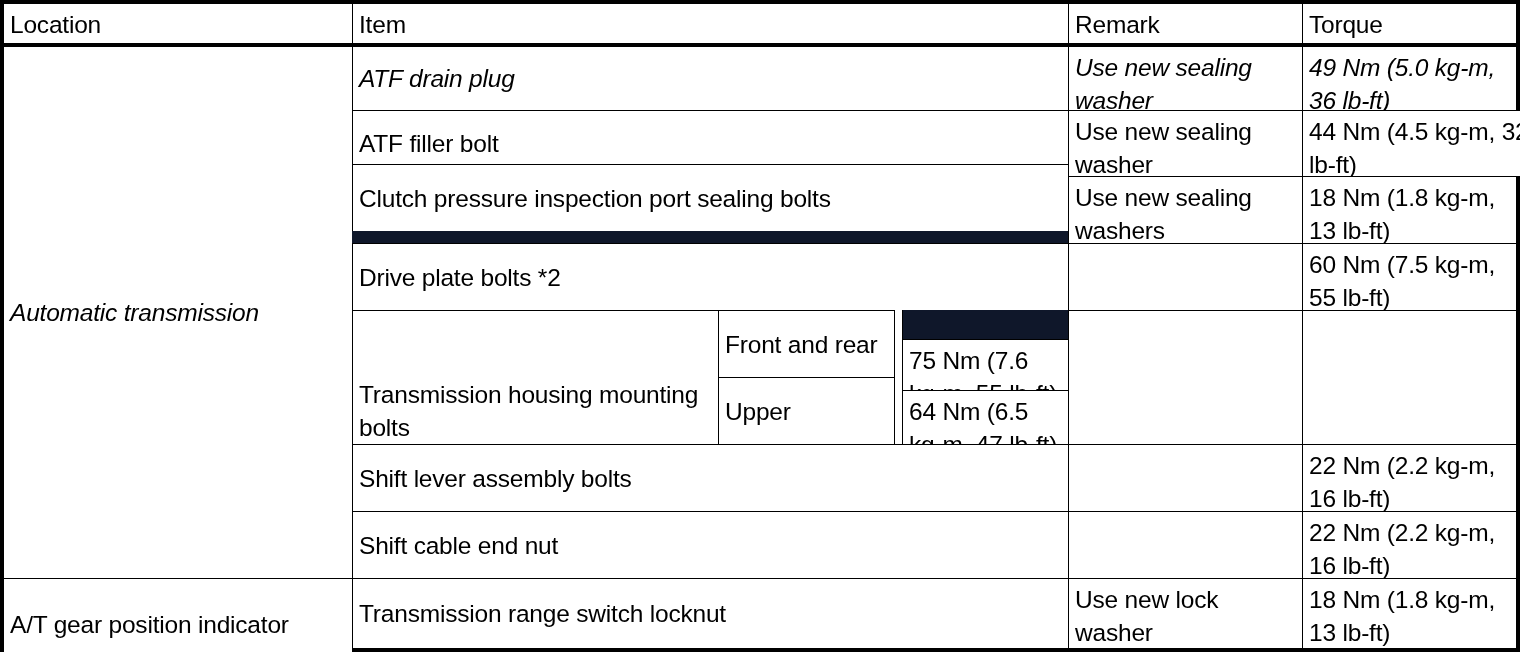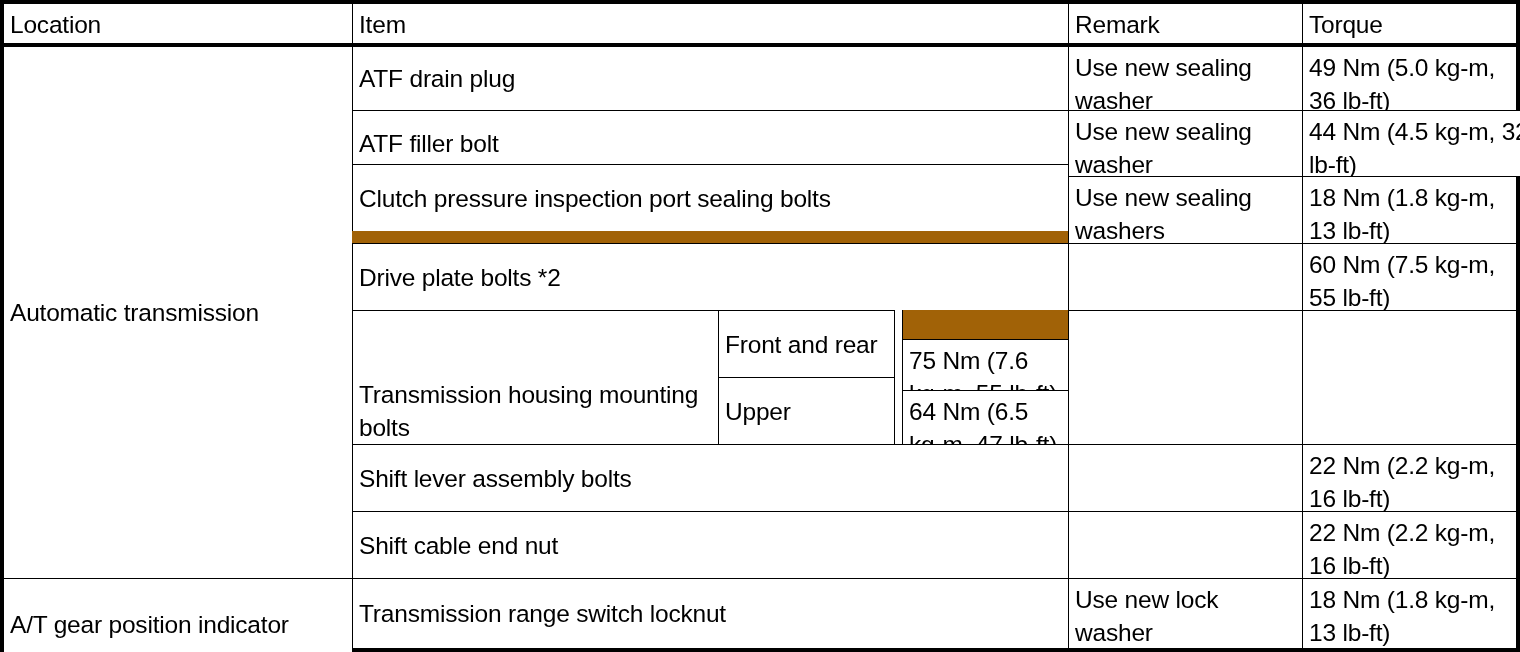--- a/index.html
+++ b/index.html
@@ -15,21 +15,21 @@
     overflow: hidden;
   }
 
   
   .torque-table {
     position: relative;
     box-sizing: border-box;
     width: 1520px;
     height: 652px;
     border: 4px solid #000000;
-    background: #a16207;
+    background: #0f172a;
   }
 
   
   .cell {
     position: absolute;
     box-sizing: border-box;
     background: #ffffff;
     padding: 4px 5px 0 6px;
     font-size: 24.5px;
     line-height: 33px;
@@ -37,21 +37,21 @@
     white-space: pre-line;
     overflow: hidden;
   }
   .cell.hdr {
     font-size: 24.5px;
   }
 
   
   .bl   { border-left: 1.5px solid #000000; }
   .bt   { border-top: 1.5px solid #000000; }
-  .bt-thick { border-top: 4px solid #000000; }
+  .bt-thick { border-top: 4px solid #000000; font-style: italic; }
 
   
   .gutter {
     position: absolute;
     box-sizing: border-box;
     background: #ffffff;
     border-left: 1.5px solid #000000;
     border-right: 1.5px solid #000000;
   }
 </style>

